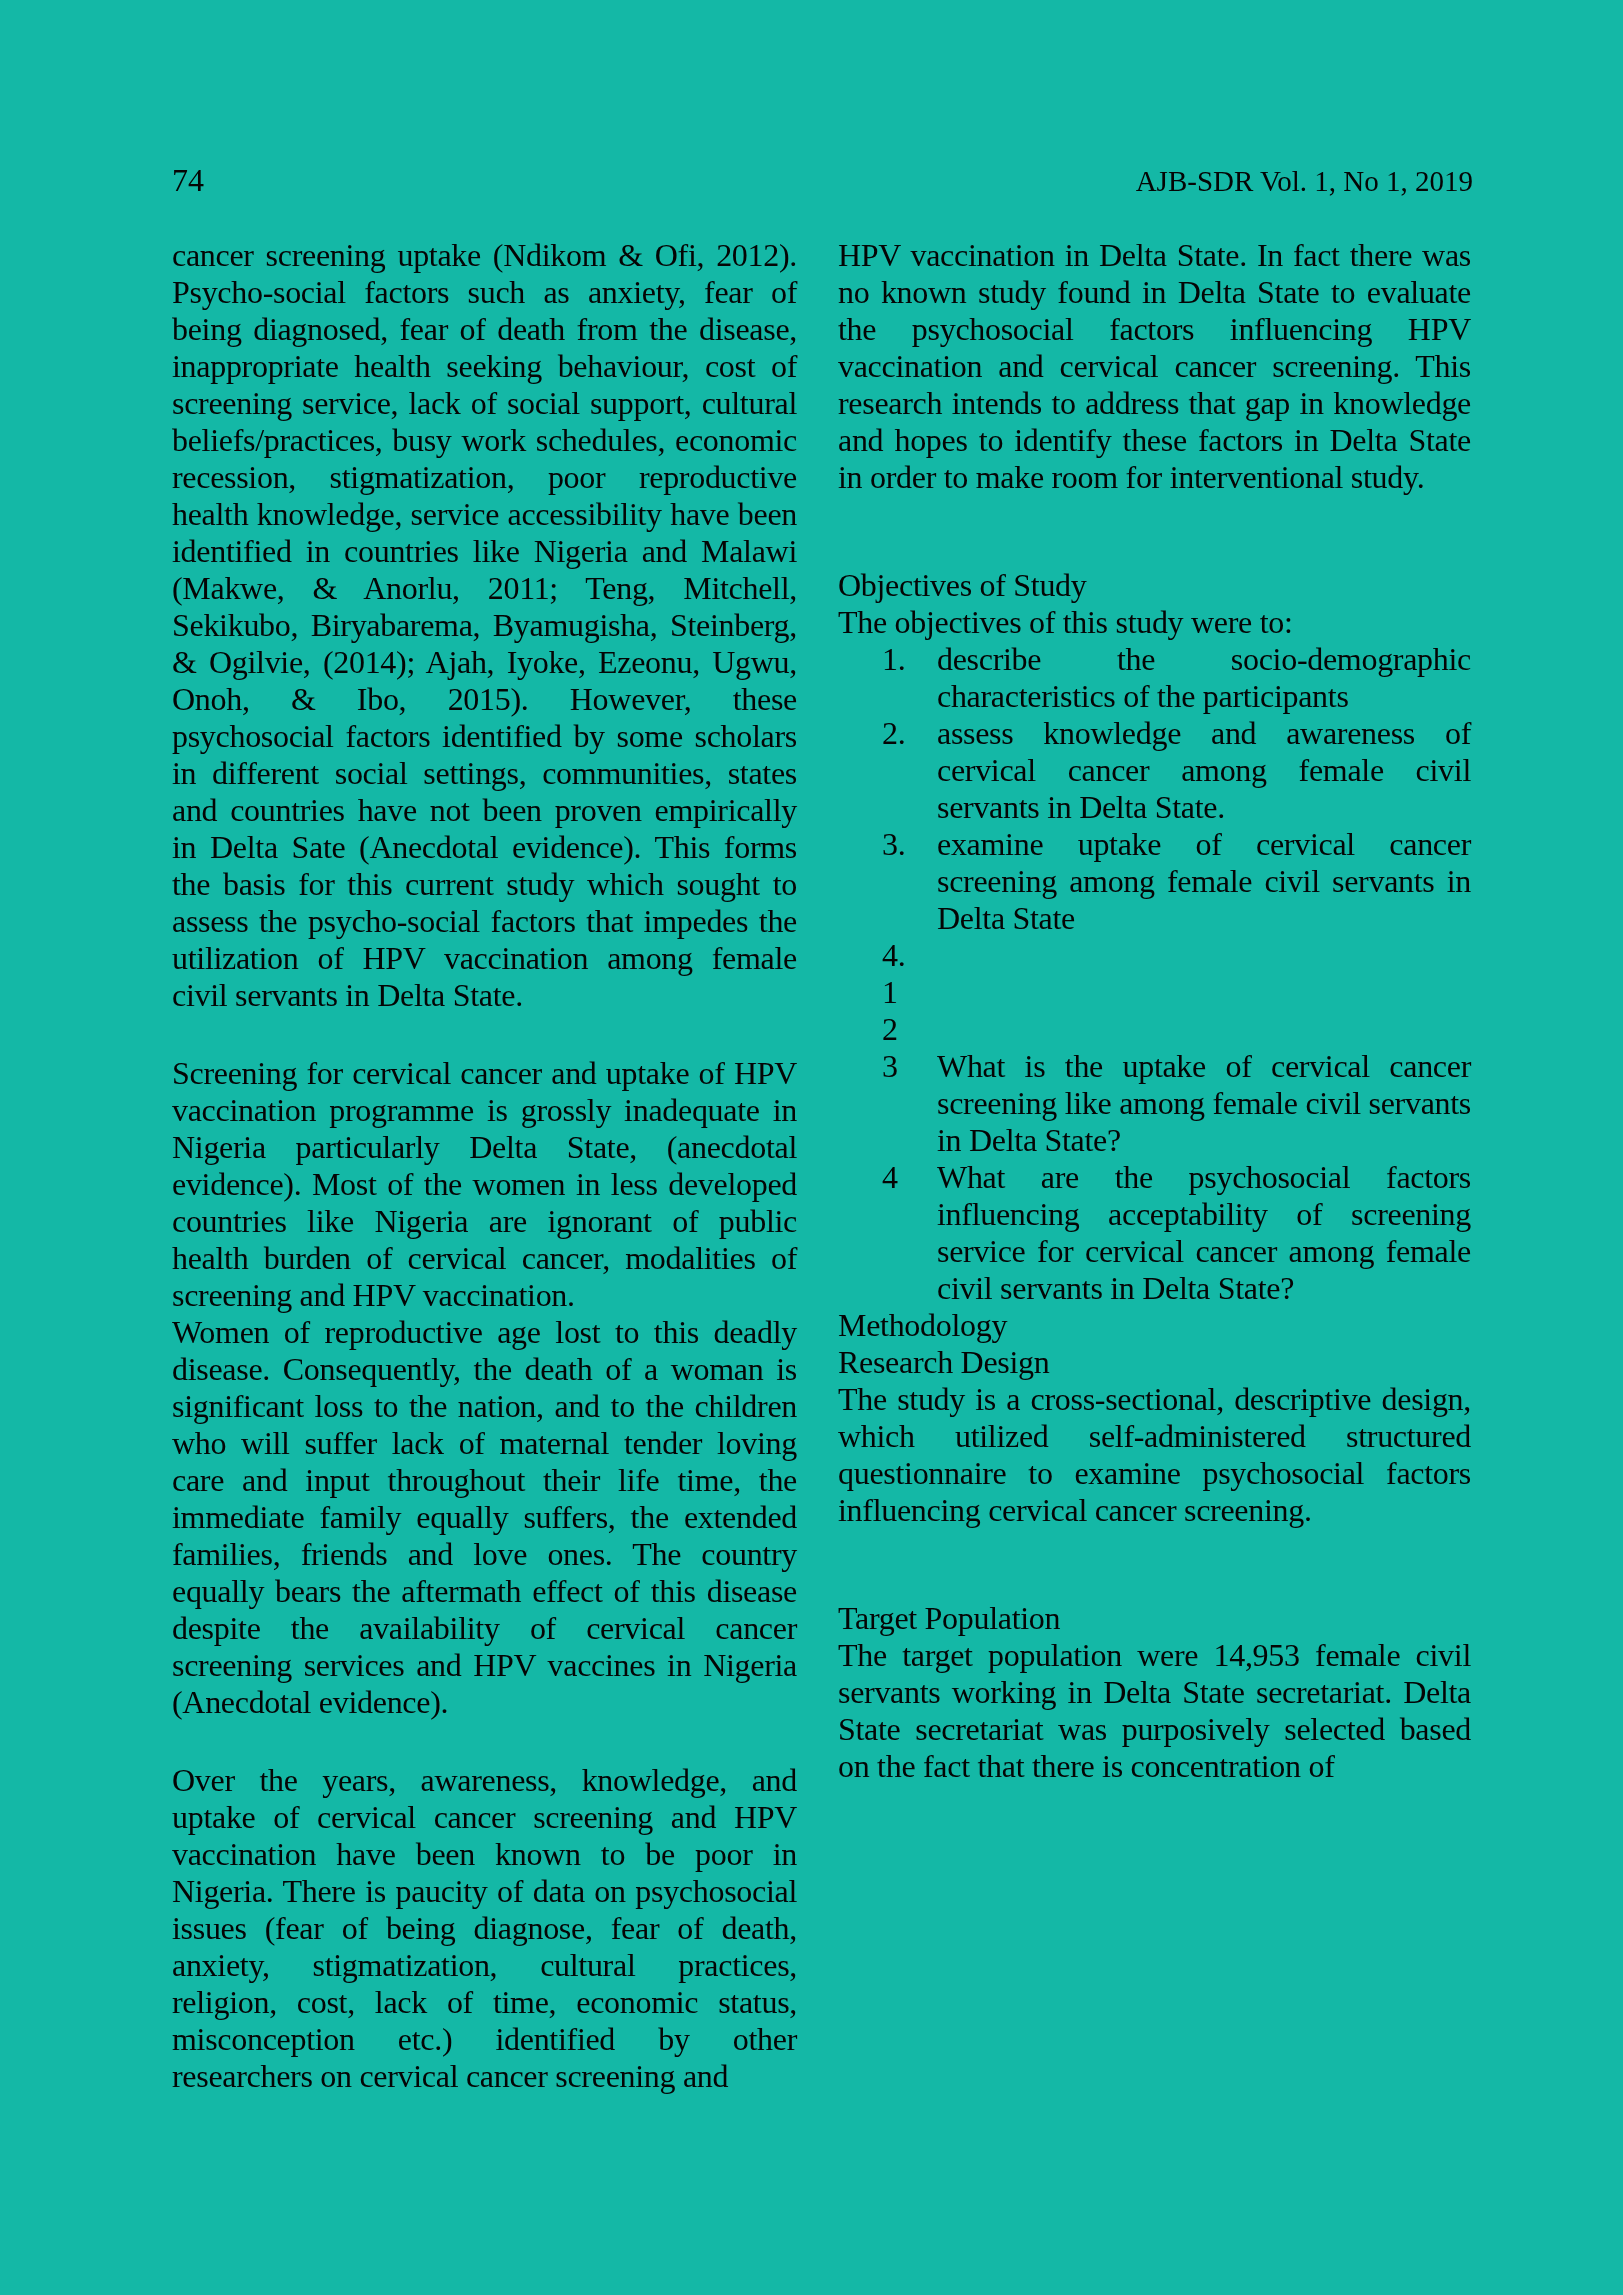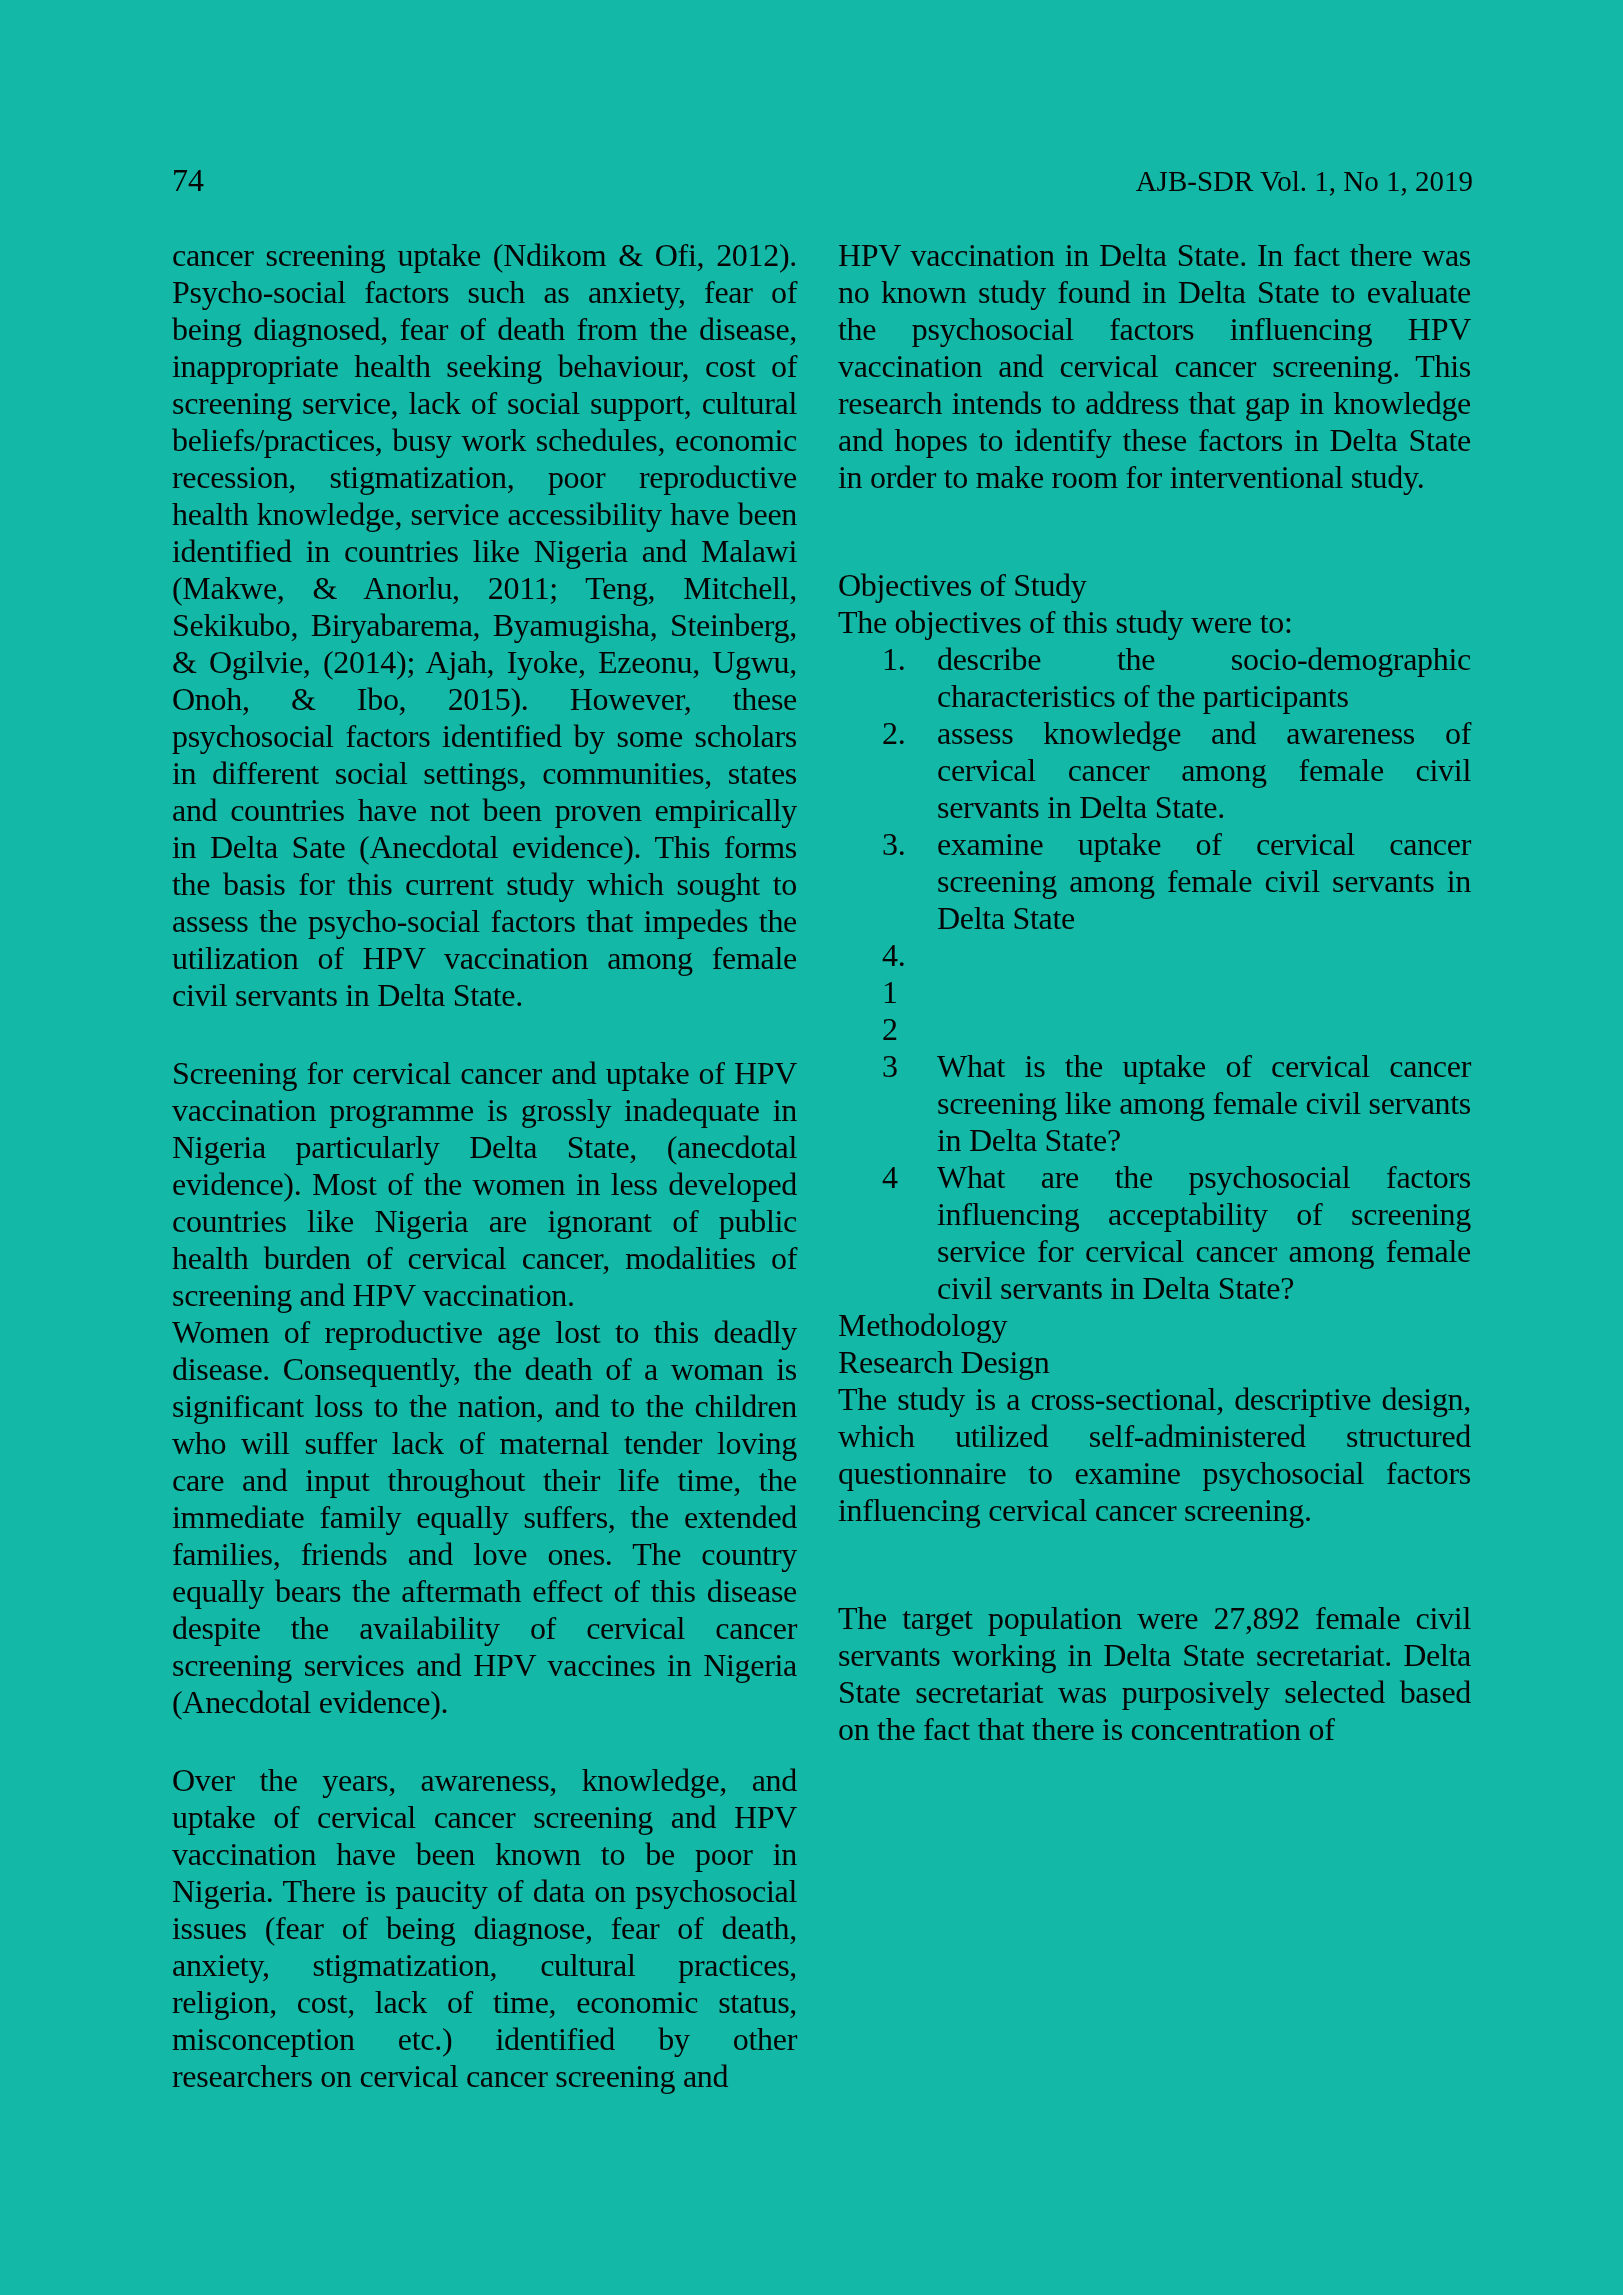--- a/index.html
+++ b/index.html
@@ -131,19 +131,20 @@
         <div class="num-item">
           <span class="num">4</span>
           <span class="item-text">What are the psychosocial factors influencing acceptability of screening service for cervical cancer among female civil servants in Delta State?</span>
         </div>
       </div>
 
       <div class="heading">Methodology</div>
       <div class="heading">Research Design</div>
       <p class="para gap-after-lg">The study is a cross-sectional, descriptive design, which utilized self-administered structured questionnaire to examine psychosocial factors influencing cervical cancer screening.</p>
 
-      <p class="para">The target population were 27,892 female civil servants working in Delta State secretariat. Delta State secretariat was purposively selected based on the fact that there is concentration of</p>
+      <div class="heading">Target Population</div>
+      <p class="para">The target population were 14,953 female civil servants working in Delta State secretariat. Delta State secretariat was purposively selected based on the fact that there is concentration of</p>
     </div>
 
   </div>
 
 </div>
 
 
 </body></html>

